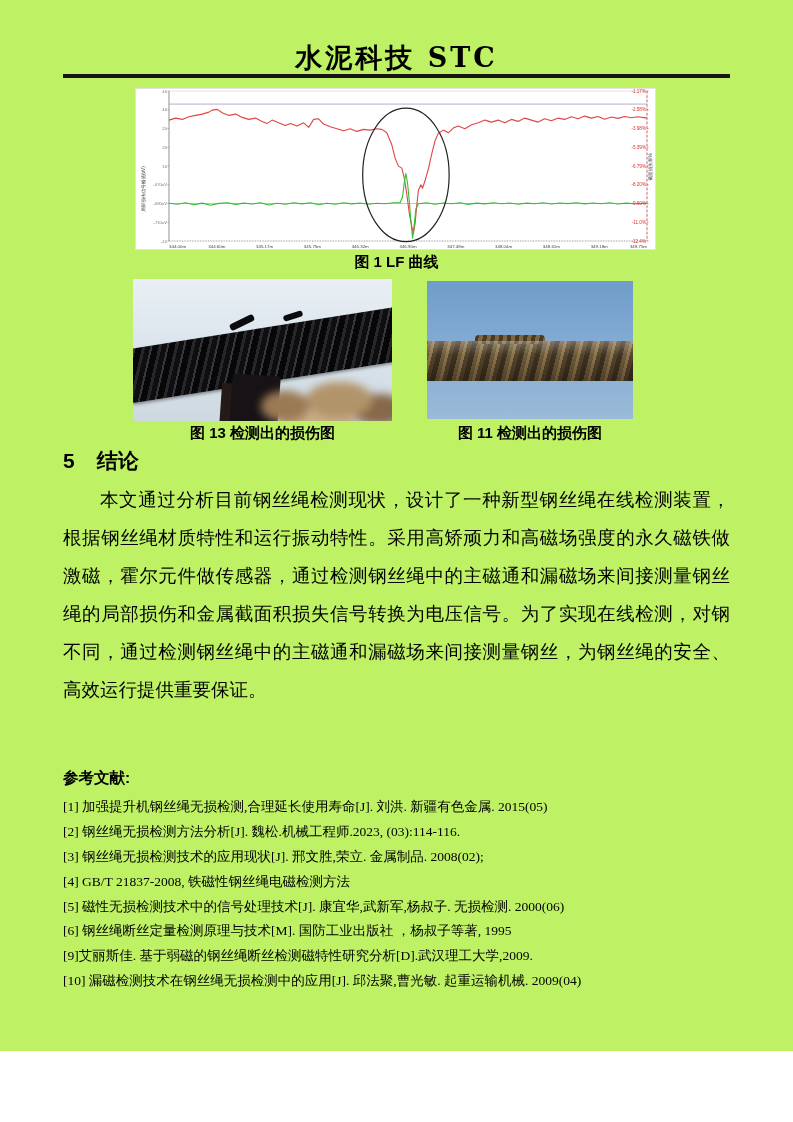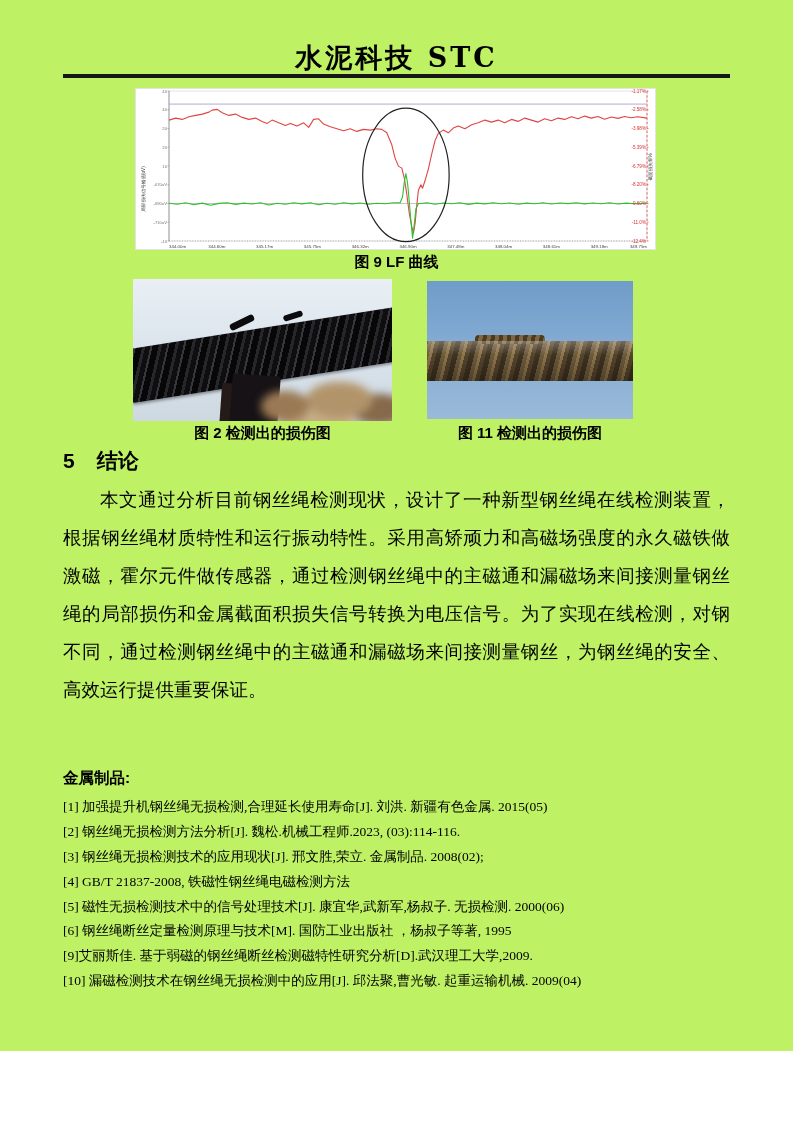--- a/index.html
+++ b/index.html
@@ -178,52 +178,52 @@
           <text x="319.8" y="159" text-anchor="middle" class="tick-x">347.48m</text>
           <text x="367.6" y="159" text-anchor="middle" class="tick-x">348.04m</text>
           <text x="415.4" y="159" text-anchor="middle" class="tick-x">348.61m</text>
           <text x="463.2" y="159" text-anchor="middle" class="tick-x">349.18m</text>
           <text x="511" y="159" text-anchor="end" class="tick-x">349.75m</text>
         </g>
       <text id="left-vlabel" class="axis-vlabel" transform="rotate(-90 9 100)" x="9" y="100" text-anchor="middle">局部损伤信号幅值(uV)</text>
       <text id="right-vlabel" class="axis-vlabel" transform="rotate(-90 516 78)" x="516" y="78" text-anchor="middle">截面损失率%</text>
     </svg>
   </div>
-  <div class="fig-caption cap9">图 9 LF 曲线</div>
+  <div class="fig-caption cap9">图 1 LF 曲线</div>
 
   <div class="photo photo10">
     <div class="rope-black"></div>
     <div class="rope-fray fray1"></div>
     <div class="rope-fray fray2"></div>
     <div class="clamp"></div>
     <div class="rocks"></div>
   </div>
 
   <div class="photo photo11">
     <div class="rope-brown"></div>
     <div class="rope-burr"></div>
     <div class="rope-brown-shade"></div>
   </div>
 
-  <div class="fig-caption cap10">图 2 检测出的损伤图</div>
+  <div class="fig-caption cap10">图 13 检测出的损伤图</div>
   <div class="fig-caption cap11">图 11 检测出的损伤图</div>
 
   <div class="section-heading">
     <span class="num">5</span><span>结论</span>
   </div>
   <div class="body-para">
       <div class="para-line">本文通过分析目前钢丝绳检测现状，设计了一种新型钢丝绳在线检测装置，</div>
       <div class="para-line">根据钢丝绳材质特性和运行振动特性。采用高矫顽力和高磁场强度的永久磁铁做</div>
       <div class="para-line">激磁，霍尔元件做传感器，通过检测钢丝绳中的主磁通和漏磁场来间接测量钢丝</div>
       <div class="para-line">绳的局部损伤和金属截面积损失信号转换为电压信号。为了实现在线检测，对钢</div>
       <div class="para-line">不同，通过检测钢丝绳中的主磁通和漏磁场来间接测量钢丝，为钢丝绳的安全、</div>
       <div class="para-line">高效运行提供重要保证。</div>
     </div>
 
-  <div class="ref-heading">金属制品:</div>
+  <div class="ref-heading">参考文献:</div>
   <div class="ref-list">
       <div class="ref-item">[1]  加强提升机钢丝绳无损检测,合理延长使用寿命[J].  刘洪.  新疆有色金属. 2015(05)</div>
       <div class="ref-item">[2]  钢丝绳无损检测方法分析[J].  魏松.机械工程师.2023, (03):114-116.</div>
       <div class="ref-item">[3]  钢丝绳无损检测技术的应用现状[J].  邢文胜,荣立.  金属制品. 2008(02);</div>
       <div class="ref-item">[4] GB/T 21837-2008,  铁磁性钢丝绳电磁检测方法</div>
       <div class="ref-item">[5]  磁性无损检测技术中的信号处理技术[J].  康宜华,武新军,杨叔子.  无损检测. 2000(06)</div>
       <div class="ref-item">[6]  钢丝绳断丝定量检测原理与技术[M].  国防工业出版社 ，杨叔子等著, 1995</div>
       <div class="ref-item">[9]艾丽斯佳.  基于弱磁的钢丝绳断丝检测磁特性研究分析[D].武汉理工大学,2009.</div>
       <div class="ref-item">[10]  漏磁检测技术在钢丝绳无损检测中的应用[J].  邱法聚,曹光敏.   起重运输机械. 2009(04)</div>
     </div>

